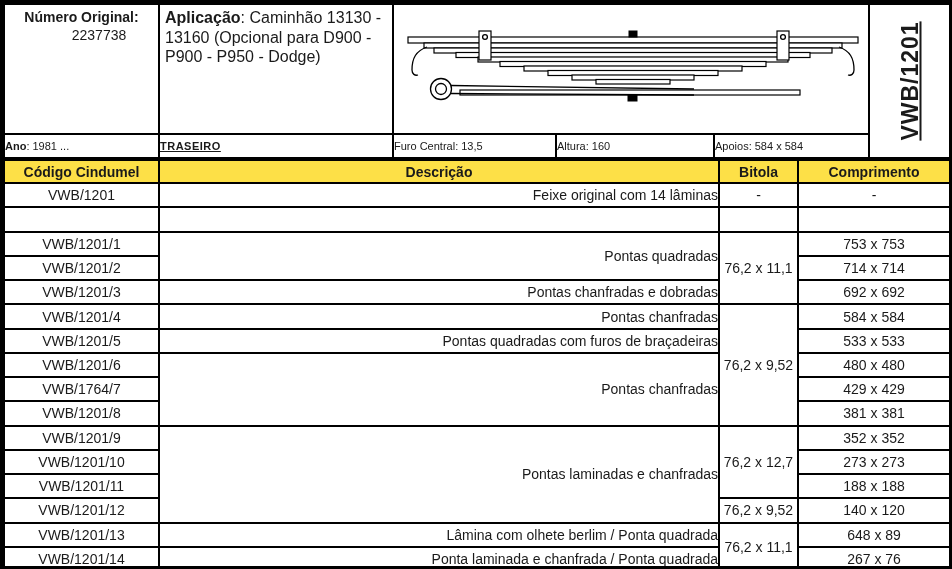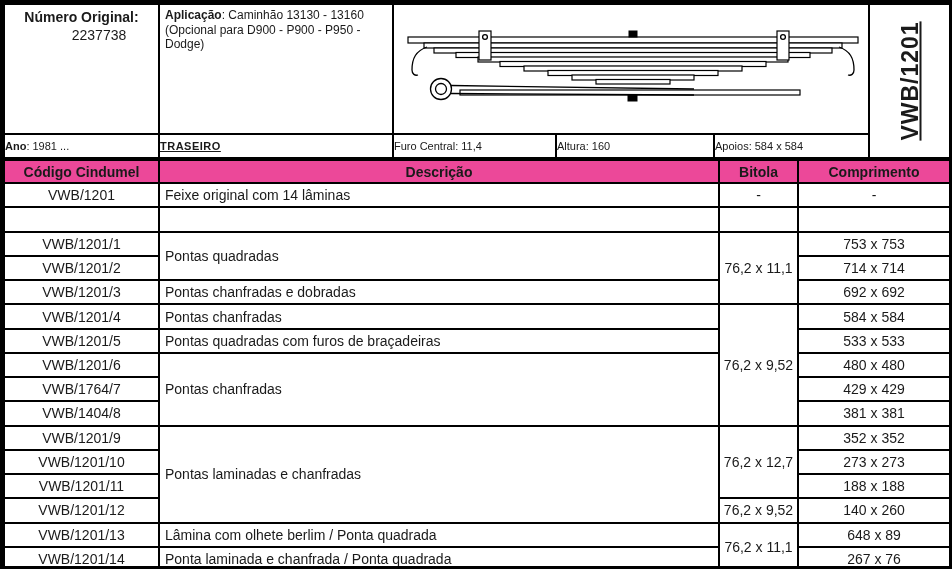--- a/index.html
+++ b/index.html
@@ -14,44 +14,44 @@
   table { border-collapse: collapse; table-layout: fixed; width: 946px; }
   td, th { border: 2px solid #000; overflow: hidden; }
 
   
   .top-table { height: 150px; }
   .top-table .r1 { height: 126px; margin-top: 23px; }
   .top-table .r2 { height: 24px; }
   td.numero { vertical-align: top; text-align: center; padding-top: 4px; }
   .numero-label { font-weight: bold; font-size: 14px; display: block; }
   .numero-value { font-size: 14px; display: block; margin-top: 2px; padding-left: 35px; }
-  td.aplicacao { vertical-align: top; padding: 3px 5px; font-size: 12px; line-height: 1.22; }
+  td.aplicacao { vertical-align: top; padding: 3px 5px; font-size: 16px; line-height: 1.22; }
   .lbl-bold { font-weight: bold; }
   td.drawing-cell { vertical-align: middle; text-align: center; padding: 0; }
   td.vwb-cell { position: relative; }
   .vwb-vertical {
     position: absolute; left: 50%; top: 50%;
     transform: translate(-50%, -50%) rotate(-90deg);
     font-size: 23px; font-weight: bold; text-decoration: underline;
     white-space: nowrap; letter-spacing: 1px;
   }
   td.center-cell { text-align: left; font-size: 11px; vertical-align: middle; }
   .traseiro { font-weight: bold; text-decoration: underline; letter-spacing: 0.5px; }
 
   
   .main-table { height: 413px; }
   .main-table tr.head { height: 23px; }
   .main-table tr.body-row { height: 24px; }
   .main-table th {
-    background: #ec4899; font-size: 14px; font-weight: bold;
+    background: #fde047; font-size: 14px; font-weight: bold;
     text-align: center; vertical-align: middle;
   }
   .main-table th.th-desc { text-align: center; margin-left: 42px; }
   td.codigo { text-align: center; font-size: 14px; vertical-align: middle; }
-  td.desc { text-align: left; font-size: 14px; vertical-align: middle; padding-left: 5px; }
+  td.desc { text-align: right; font-size: 14px; vertical-align: middle; padding-left: 16px; }
   td.bitola, td.comp { text-align: center; font-size: 14px; vertical-align: middle; }
   svg .ln { fill: none; stroke: #000; stroke-width: 1.3; }
   svg .leaf { fill: #fff; stroke: #000; stroke-width: 1.2; }
   svg .solid { fill: #000; stroke: #000; stroke-width: 1; }
 </style>
 </head>
 <body>
 
 <div class="page">
 
@@ -108,21 +108,21 @@
       <td class="vwb-cell" rowspan="2">
         <div class="vwb-vertical">VWB/1201</div>
       </td>
     </tr>
     <tr class="r2">
       <td class="center-cell"><span class="lbl-bold">Ano</span><span>: 1981 ...</span>
       </td>
       <td class="center-cell">
         <span class="traseiro">TRASEIRO</span>
       </td>
-      <td class="center-cell">Furo Central: 11,4</td>
+      <td class="center-cell">Furo Central: 13,5</td>
       <td class="center-cell">Altura: 160</td>
       <td class="center-cell">Apoios: 584 x 584</td>
     </tr>
   </tbody>
     </table>
 
   <table class="main-table">
     <colgroup>
       <col style="width:155px">
         <col style="width:560px">
@@ -178,41 +178,41 @@
     <tr class="body-row">
       <td class="codigo">VWB/1201/6</td>
       <td class="desc" rowspan="3">Pontas chanfradas</td>
       <td class="comp">480 x 480</td>
     </tr>
     <tr class="body-row">
       <td class="codigo">VWB/1764/7</td>
       <td class="comp">429 x 429</td>
     </tr>
     <tr class="body-row">
-      <td class="codigo">VWB/1404/8</td>
+      <td class="codigo">VWB/1201/8</td>
       <td class="comp">381 x 381</td>
     </tr>
     <tr class="body-row">
       <td class="codigo">VWB/1201/9</td>
       <td class="desc" rowspan="4">Pontas laminadas e chanfradas</td>
       <td class="bitola" rowspan="3">76,2 x 12,7</td>
       <td class="comp">352 x 352</td>
     </tr>
     <tr class="body-row">
       <td class="codigo">VWB/1201/10</td>
       <td class="comp">273 x 273</td>
     </tr>
     <tr class="body-row">
       <td class="codigo">VWB/1201/11</td>
       <td class="comp">188 x 188</td>
     </tr>
     <tr class="body-row">
       <td class="codigo">VWB/1201/12</td>
       <td class="bitola">76,2 x 9,52</td>
-      <td class="comp">140 x 260</td>
+      <td class="comp">140 x 120</td>
     </tr>
     <tr class="body-row">
       <td class="codigo">VWB/1201/13</td>
       <td class="desc">Lâmina com olhete berlim / Ponta quadrada</td>
       <td class="bitola" rowspan="2">76,2 x 11,1</td>
       <td class="comp">648 x 89</td>
     </tr>
     <tr class="body-row">
       <td class="codigo">VWB/1201/14</td>
       <td class="desc">Ponta laminada e chanfrada / Ponta quadrada</td>

